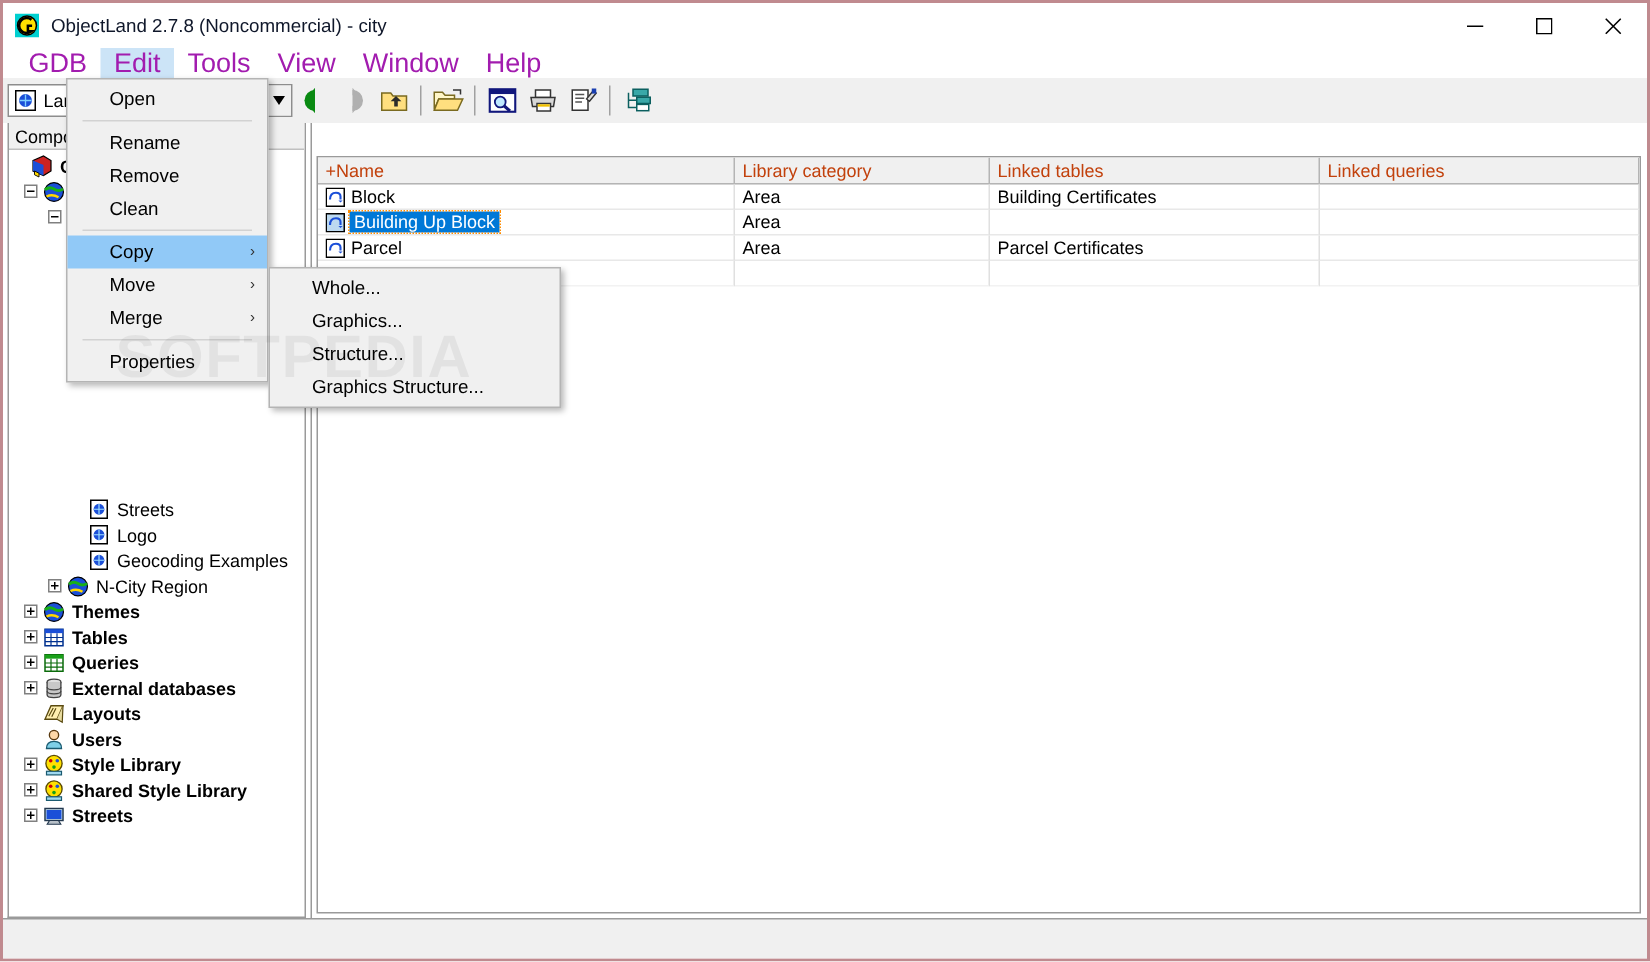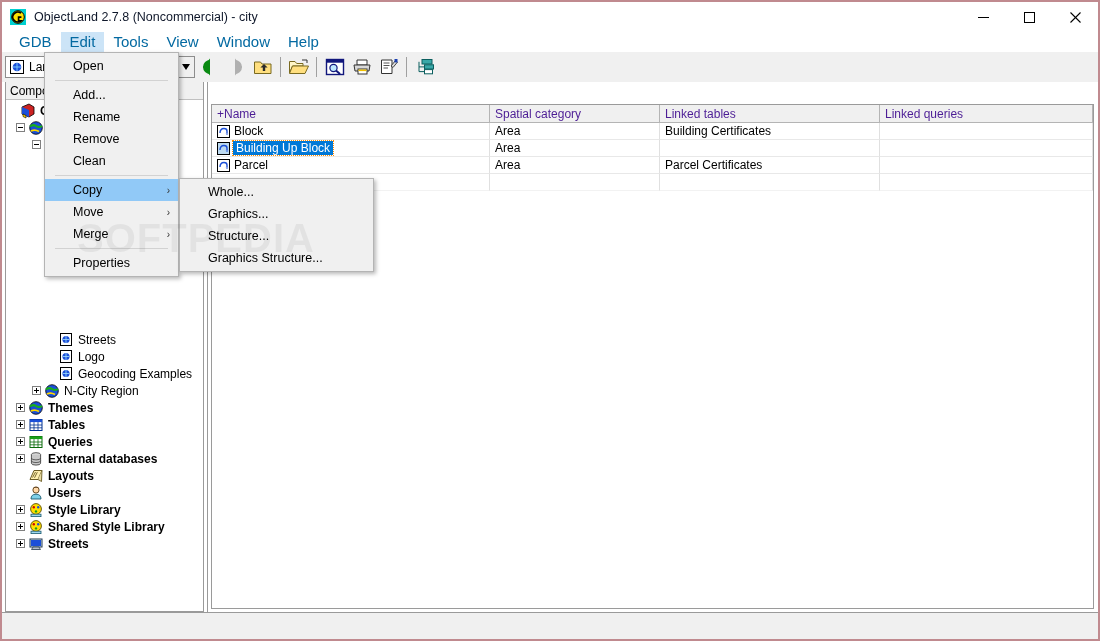--- a/index.html
+++ b/index.html
@@ -48,21 +48,21 @@
   
   .menubar {
     position: absolute; left: 0; top: 30px;
     width: 1096px; height: 20px;
     background: #ffffff;
     display: flex; align-items: center;
     padding-left: 8px;
   }
   .menubar .mi {
     padding: 2px 9px;
-    font-size: 15px; color: #0369a1;
+    font-size: 18px; color: #a21caf;
     line-height: 16px;
     text-align: right;
   }
   .menubar .mi.active { background: #cce4f7; }
 
   
   .toolbar {
     position: absolute; left: 0; top: 50px;
     width: 1096px; height: 30px;
     background: #f0f0f0;
@@ -172,21 +172,21 @@
   }
   .grid-head {
     display: flex; height: 18px;
     background: #f0f0f0;
     border-bottom: 1px solid #b4b4b4;
   }
   .gh {
     border-right: 1px solid #b4b4b4;
     padding-left: 5px;
     display: flex; align-items: center;
-    font-size: 12px; color: #4c1d95;
+    font-size: 12px; color: #c2410c;
     background: #f0f0f0;
     overflow: hidden; white-space: nowrap;
   }
   .grow { display: flex; height: 17px; }
   .gc {
     border-right: 1px solid #e0e0e0;
     border-bottom: 1px solid #e8e8e8;
     padding-left: 5px;
     display: flex; align-items: center;
     font-size: 12px; overflow: hidden; white-space: nowrap;
@@ -572,21 +572,21 @@
       </div>
     </div>
 
     <div class="splitter"></div>
 
     <div class="table-pane">
 
       <div class="grid">
         <div class="grid-head">
           <div class="gh" style="width:278px">+Name</div>
-          <div class="gh" style="width:170px">Spatial category</div>
+          <div class="gh" style="width:170px">Library category</div>
           <div class="gh" style="width:220px">Linked tables</div>
           <div class="gh" style="width:213px">Linked queries</div>
         </div>
 
         <div class="grow">
           <div class="gc" style="width:278px">
             <span class="row-ico">
               <svg width="13" height="13" viewBox="0 0 13 13">
                 <rect x="0.5" y="0.5" width="12" height="12" fill="#fff" stroke="#000" stroke-width="1"></rect>
                 <path d="M3 8 Q3 3.5 7 3.5 Q10 3.5 10 6 L10 8" fill="none" stroke="#1b4fd8" stroke-width="1.4"></path>
@@ -646,21 +646,20 @@
 
   <div class="statusbar">
     <span></span>
   </div>
 
   <div class="watermark">SOFTPEDIA</div>
 
   <div class="menu" id="edit-menu">
     <div class="mrow">Open</div>
     <div class="sep"></div>
-    <div class="mrow">Add...</div>
     <div class="mrow">Rename</div>
     <div class="mrow">Remove</div>
     <div class="mrow">Clean</div>
     <div class="sep"></div>
     <div class="mrow hl">
       <span>Copy</span>
       <span class="arrow">›</span>
     </div>
     <div class="mrow">
       <span>Move</span>

